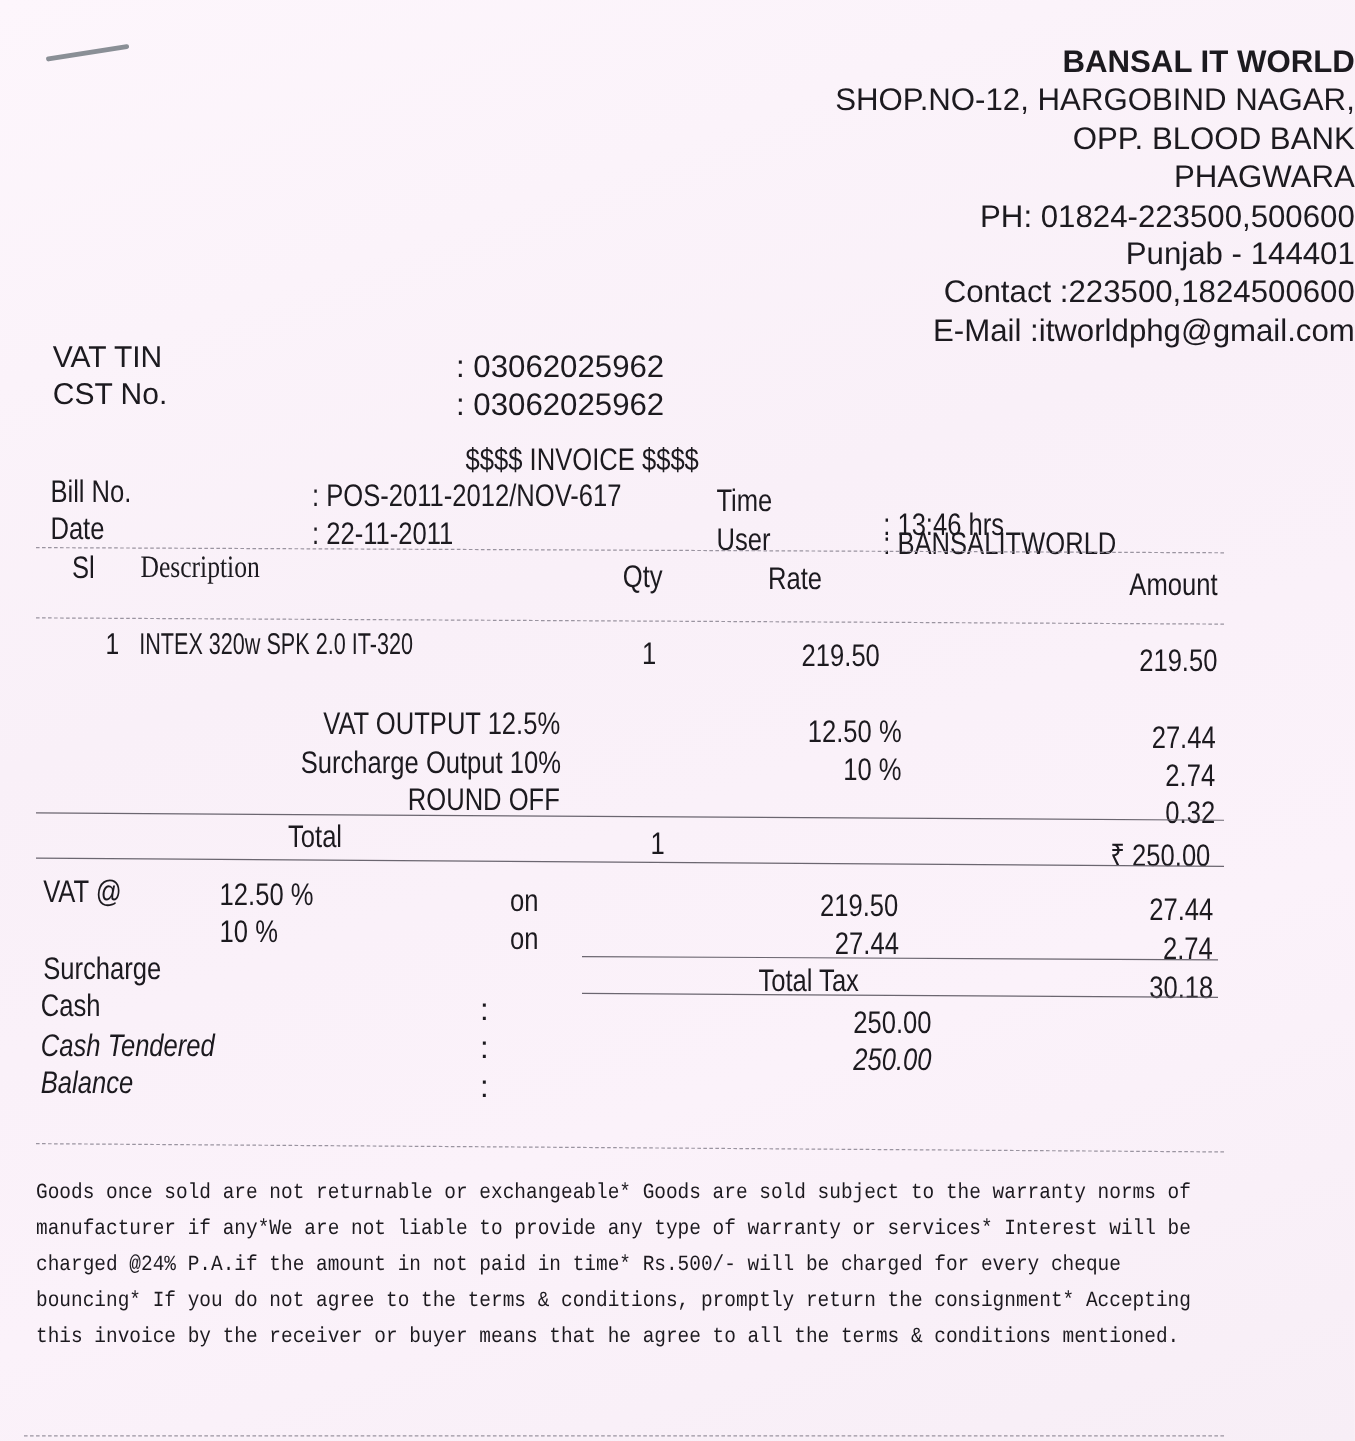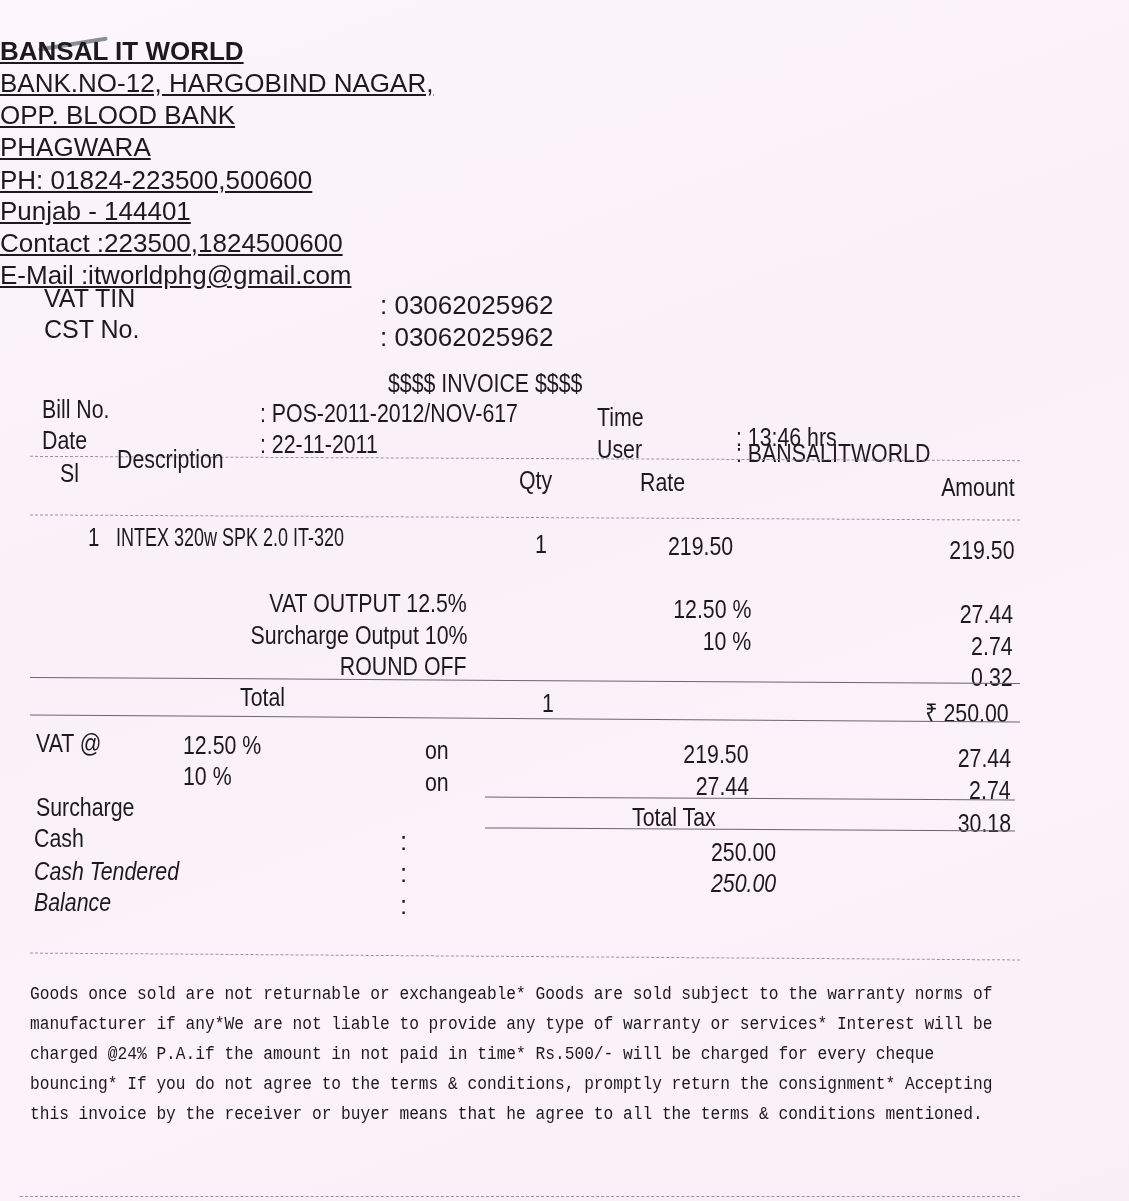--- a/index.html
+++ b/index.html
@@ -11,21 +11,21 @@
   }
   .paper {
     position:absolute; inset:0;
     background:linear-gradient(160deg,#fdf6fc 0%,#f9f0f8 40%,#fbf2fa 70%,#f7eef6 100%);
   }
   .abs { position:absolute; white-space:nowrap; }
   .staple {
     position:absolute; left:38px; top:42px; width:70px; height:4px;
     background:#8a8f96; border-radius:2px; transform:rotate(-9deg);
   }
-  .header-line { left:0; width:1129px; text-align:left; font-size:26px;text-decoration:underline; }
+  .header-line { left:0; width:1129px; text-align:right; font-size:26px; }
   .cond { display:inline-block; transform:scaleX(0.82); transform-origin:left center; }
   .condr { display:inline-block; transform:scaleX(0.82); transform-origin:right center; }
   .f26 { font-size:26px; }
   .f25 { font-size:25px; }
   .right { text-align:center; }
   .italic { font-style:italic; }
   .rule { position:absolute; height:0; border-top:1px solid #6b6670; }
   .rule.thin { border-top:1px dashed #9a94a0; }
   .terms {
     position:absolute; left:30px; top:979px; width:1000px;
@@ -33,21 +33,21 @@
   }
   .terms span.cond { transform:scaleX(0.9); }
 </style>
 </head>
 <body>
 
 <div class="paper"></div>
 <div class="staple"></div>
 
 <div class="abs header-line" style="top:36px;font-weight:bold;font-size:26px;">BANSAL IT WORLD</div>
-<div class="abs header-line" style="top:68px;">BANK.NO-12, HARGOBIND NAGAR,</div>
+<div class="abs header-line" style="top:68px;">SHOP.NO-12, HARGOBIND NAGAR,</div>
 <div class="abs header-line" style="top:100px;">OPP. BLOOD BANK</div>
 <div class="abs header-line" style="top:132px;">PHAGWARA</div>
 <div class="abs header-line" style="top:165px;">PH: 01824-223500,500600</div>
 <div class="abs header-line" style="top:196px;">Punjab - 144401</div>
 <div class="abs header-line" style="top:228px;">Contact :223500,1824500600</div>
 <div class="abs header-line" style="top:260px;">E-Mail :itworldphg@gmail.com</div>
 
 <div class="abs f25" style="left:44px;top:284px;">VAT TIN</div>
 <div class="abs f26" style="left:380px;top:290px;">: 03062025962</div>
 <div class="abs f25" style="left:44px;top:315px;">CST No.</div>
@@ -59,21 +59,21 @@
 <div class="abs f26" style="left:597px;top:402px;text-decoration:underline;"><span class="cond">Time</span></div>
 <div class="abs f26" style="left:736px;top:406px;margin-top:16px;"><span class="cond">: 13:46 hrs</span></div>
 <div class="abs f26" style="left:42px;top:425px;"><span class="cond">Date</span></div>
 <div class="abs f26" style="left:260px;top:429px;"><span class="cond">: 22-11-2011</span></div>
 <div class="abs f26" style="left:597px;top:434px;"><span class="cond">User</span></div>
 <div class="abs f26" style="left:736px;top:438px;"><span class="cond">: BANSALITWORLD</span></div>
 
 <div class="rule thin" style="left:30px;top:458px;width:990px;transform:rotate(0.25deg);"></div>
 
 <div class="abs f26" style="left:60px;top:458px;"><span class="cond">Sl</span></div>
-<div class="abs f26" style="left:117px;top:444px;"><span class="cond">Description</span></div>
+<div class="abs f26" style="left:117px;top:458px;font-family:Liberation Serif, serif;"><span class="cond">Description</span></div>
 <div class="abs f26" style="left:519px;top:465px;"><span class="cond">Qty</span></div>
 <div class="abs f26" style="left:640px;top:467px;"><span class="cond">Rate</span></div>
 <div class="abs f26 right" style="right:114px;top:472px;"><span class="condr">Amount</span></div>
 
 <div class="rule thin" style="left:30px;top:517px;width:990px;transform:rotate(0.3deg);"></div>
 
 <div>
   <div class="abs f25" style="left:88px;top:523px;"><span class="cond">1</span></div>
   <div class="abs f25" style="left:116px;top:523px;"><span class="cond" style="transform:scaleX(0.72);">INTEX 320w SPK 2.0 IT-320</span></div>
   <div class="abs f26" style="left:535px;top:529px;"><span class="cond">1</span></div>

